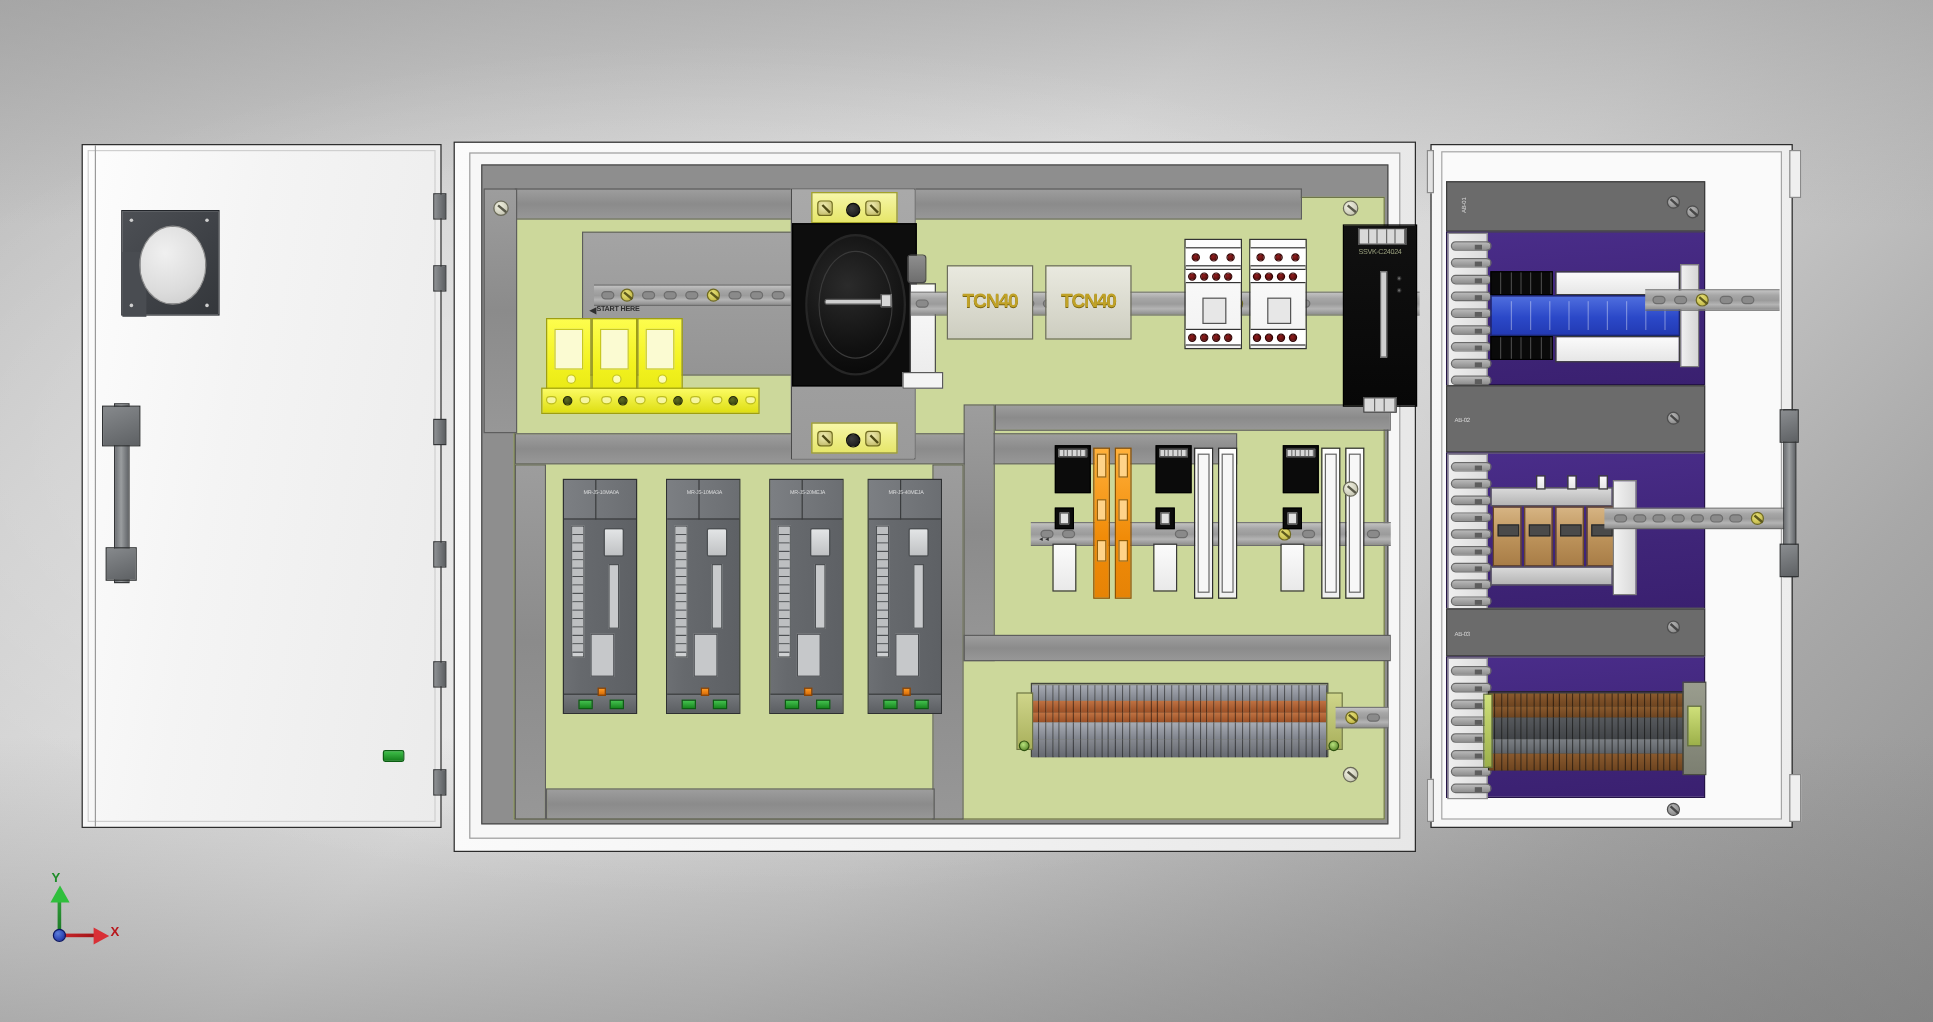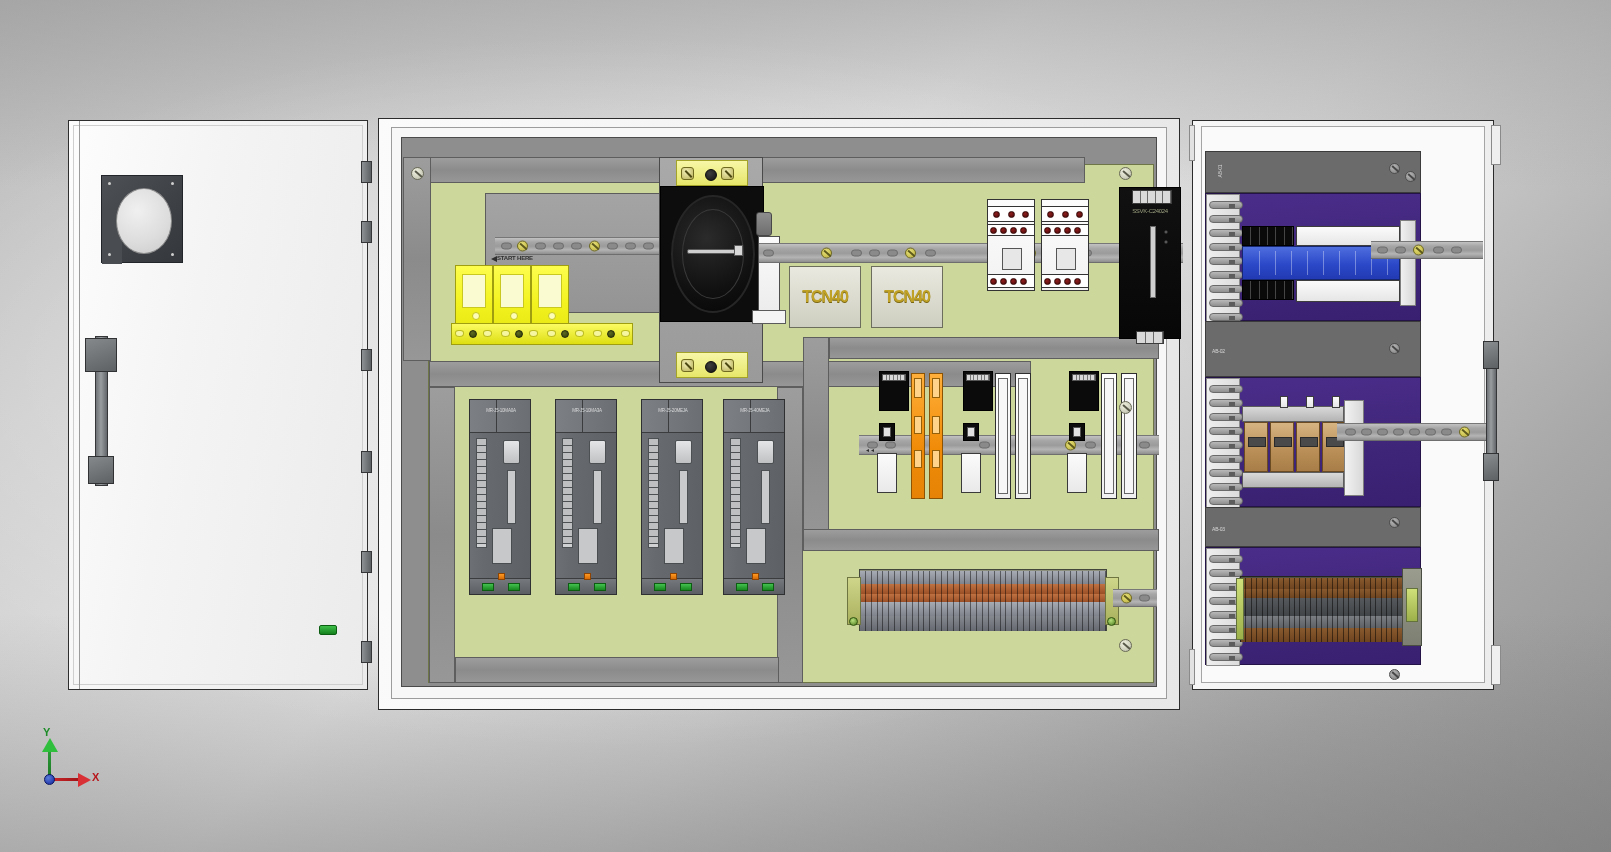--- a/index.html
+++ b/index.html
@@ -82,21 +82,21 @@
   #disconnect-dial { position:absolute; border-radius:50%; background:radial-gradient(circle at 42% 36%,#2b2b2b,#111 60%,#050505); border:2px solid #262626; }
   #disconnect-dial-in { position:absolute; border-radius:50%; border:1px solid #3a3a3a; }
   #disconnect-handle { position:absolute; background:#cfcfcf; border:1px solid #5a5a5a; border-radius:2px; }
   .disc-term { position:absolute; background:linear-gradient(180deg,#f7f7a8,#e6e66a); border:1px solid #a3a32a; }
   .disc-term-screw { position:absolute; width:13px; height:13px; border-radius:3px;
       background:radial-gradient(circle at 40% 34%,#f3f0b8,#b8b05a); border:1px solid #6f6a20; }
   .disc-term-screw:after{ content:""; position:absolute; left:2px; top:5px; width:9px; height:2px; background:#4e4a14; transform:rotate(45deg); }
 
   
   .tcn { position:absolute; background:linear-gradient(180deg,#e9e9df,#d9d9cd 60%,#cdcdc0);
-         border:1px solid #6d6d5e; display:flex; align-items:center; justify-content:center;margin-top:45px; }
+         border:1px solid #6d6d5e; display:flex; align-items:center; justify-content:center; }
   .tcn span { font-size:16px; font-weight:bold; color:#c0a227; letter-spacing:-1px;
               text-shadow:0 1px 0 #7a6612; }
 
   
   .contactor { position:absolute; background:linear-gradient(180deg,#fcfcfc,#f2f2f2); border:1px solid #333; }
   .ct-band { position:absolute; left:0; right:0; background:#fff; border-top:1px solid #333; border-bottom:1px solid #333; }
   .ct-dot { position:absolute; width:7px; height:7px; border-radius:50%;
             background:radial-gradient(circle at 38% 34%,#8f1d1d,#4a0a0a); border:1px solid #340606; }
   .ct-coil { position:absolute; background:#e7e7e7; border:1px solid #555; }
 

